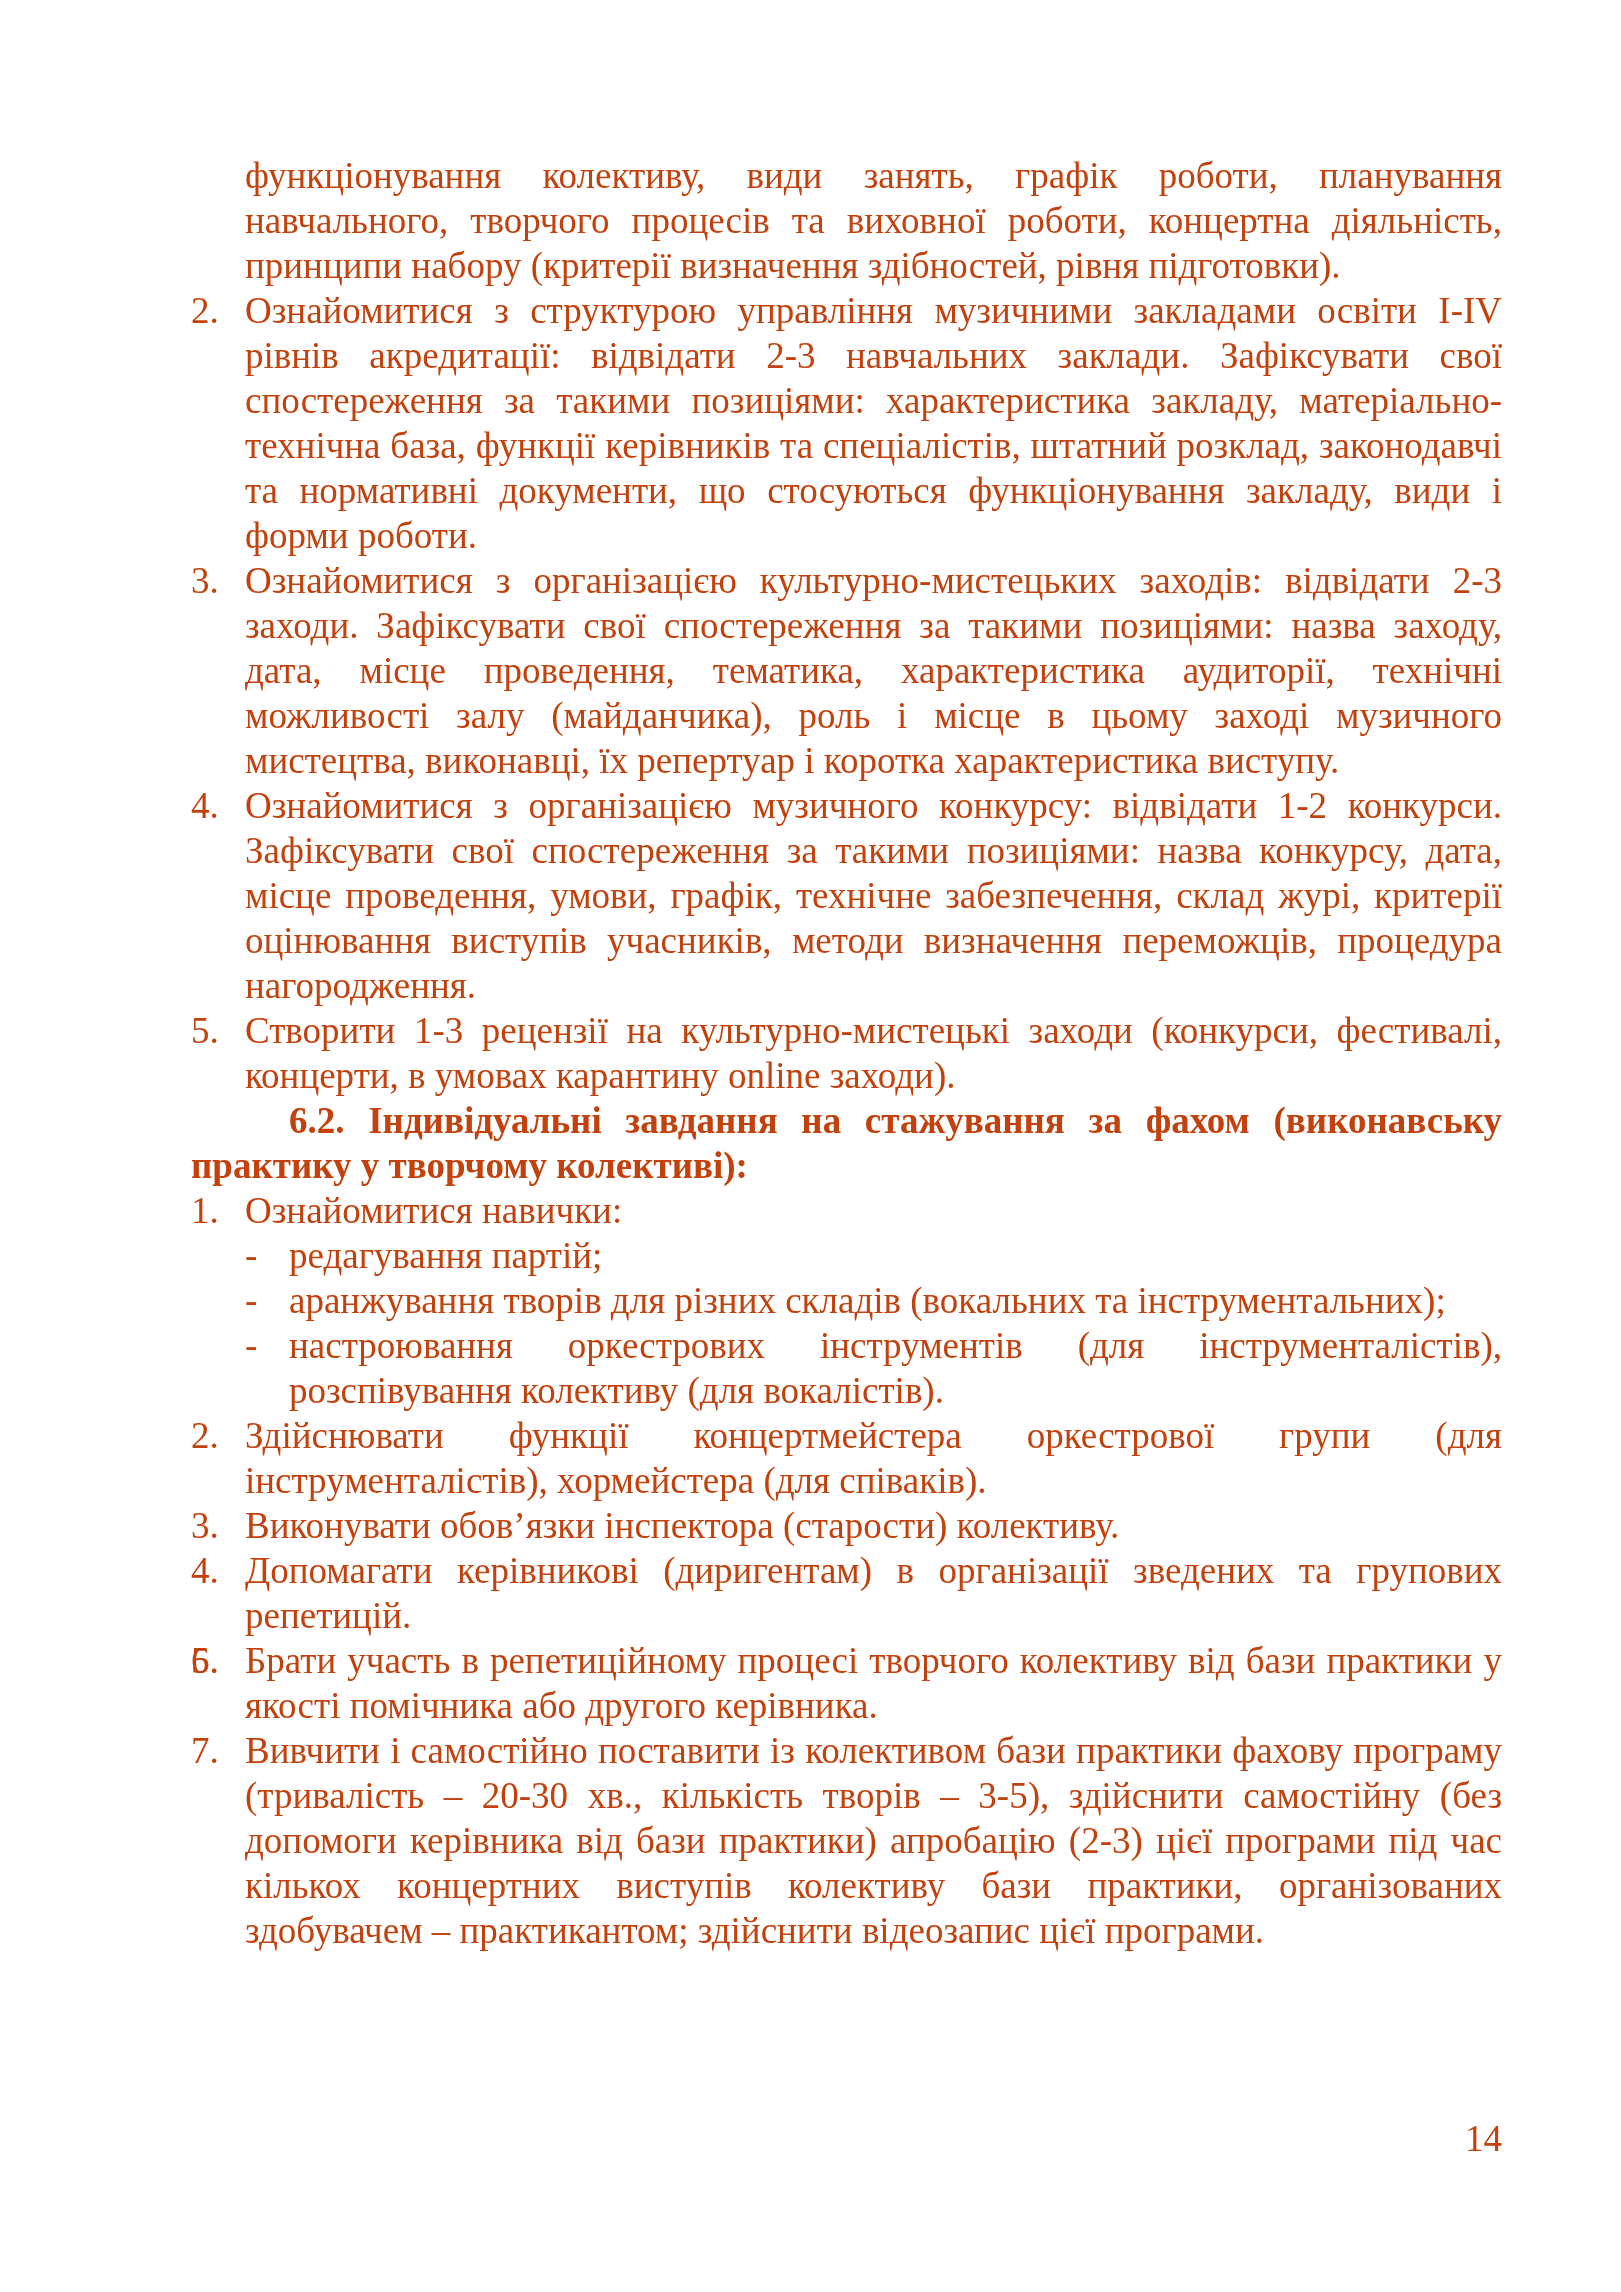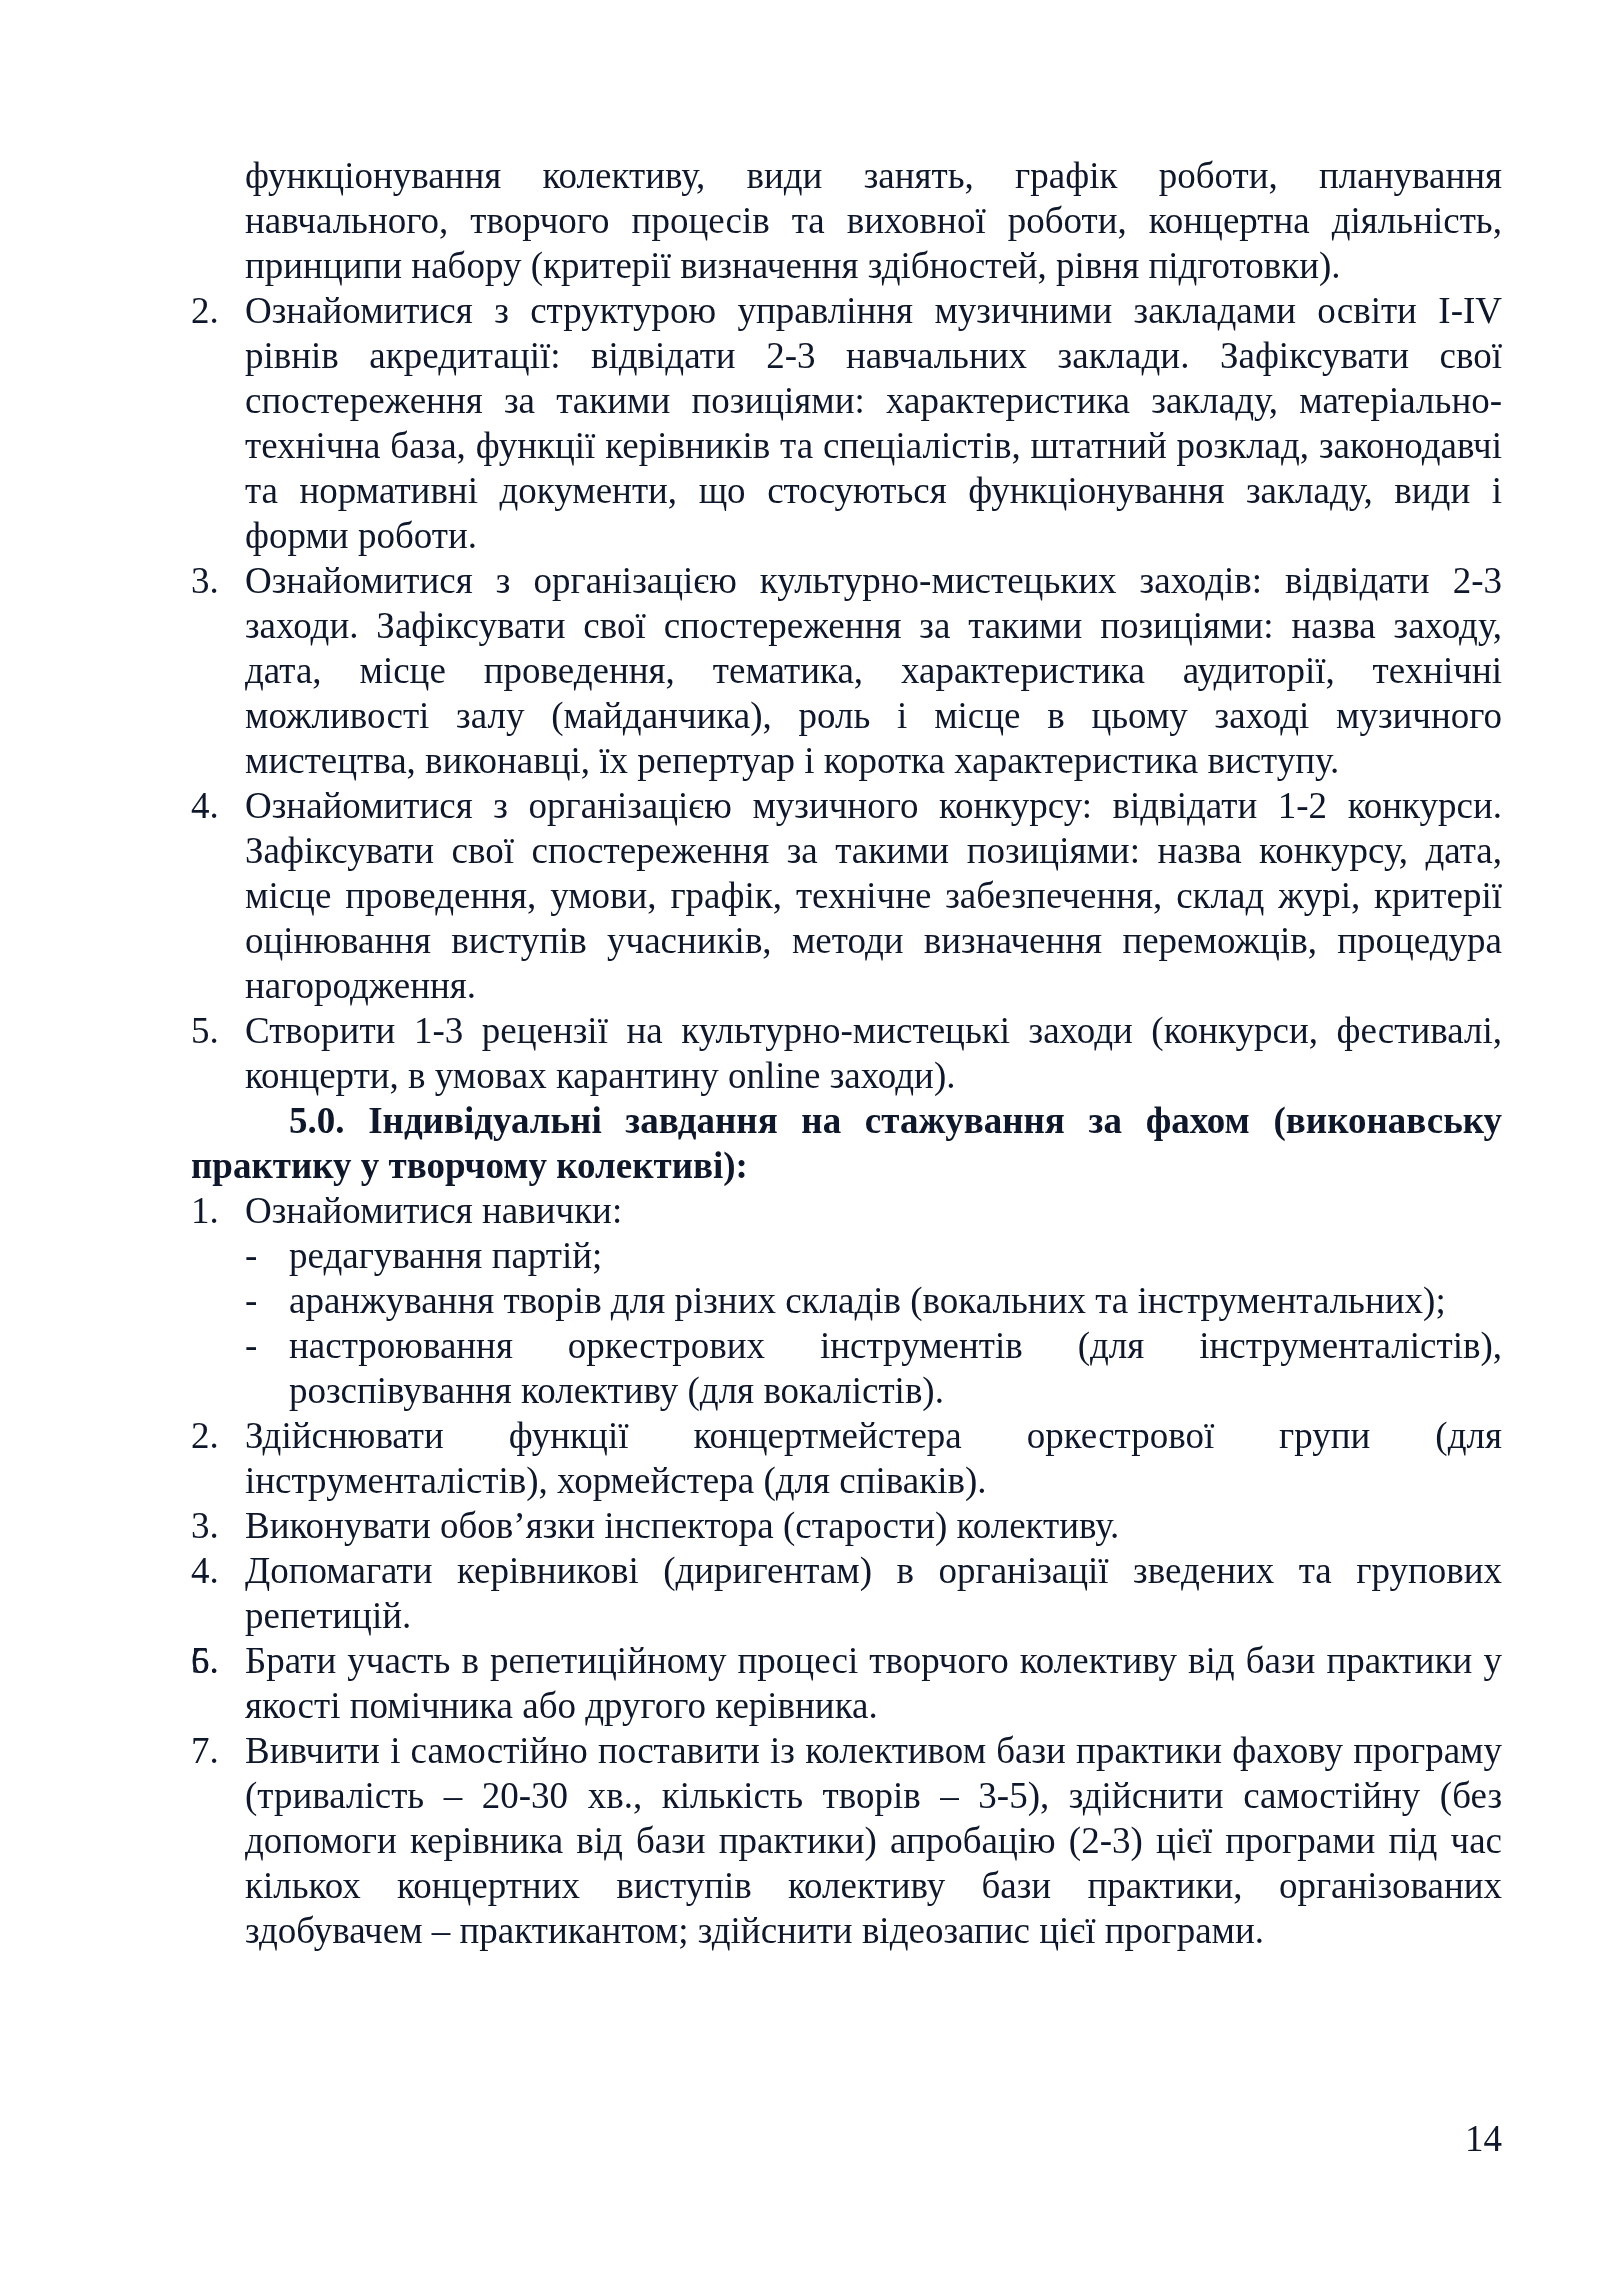--- a/index.html
+++ b/index.html
@@ -7,21 +7,21 @@
     padding: 0;
     background: #ffffff;
   }
   .sheet {
     position: relative;
     width: 1621px;
     height: 2293px;
     background: #ffffff;
     overflow: hidden;
     font-family: "Liberation Serif", "DejaVu Serif", serif;
-    color: #0f172a;
+    color: #c2410c;
   }
   .content {
     position: absolute;
     left: 191px;
     top: 153px;
     width: 1311px;
     font-size: 37px;
     line-height: 45px;
     text-align: justify;
   }
@@ -74,21 +74,21 @@
     </p>
 
     <p class="item">
       <span class="marker">4.</span><span class="t">Ознайомитися з організацією музичного конкурсу: відвідати 1-2 конкурси. Зафіксувати свої спостереження за такими позиціями: назва конкурсу, дата, місце проведення, умови, графік, технічне забезпечення, склад журі, критерії оцінювання виступів учасників, методи визначення переможців, процедура нагородження.</span>
     </p>
 
     <p class="item">
       <span class="marker">5.</span><span class="t">Створити 1-3 рецензії на культурно-мистецькі заходи (конкурси, фестивалі, концерти, в умовах карантину online заходи).</span>
     </p>
 
-    <p class="heading">5.0. Індивідуальні завдання на стажування за фахом (виконавську практику у творчому колективі):</p>
+    <p class="heading">6.2. Індивідуальні завдання на стажування за фахом (виконавську практику у творчому колективі):</p>
 
     <p class="item">
       <span class="marker">1.</span><span class="t">Ознайомитися навички:</span>
     </p>
 
     <p class="dash-item">
       <span class="marker">-</span><span class="t">редагування партій;</span>
     </p>
 
     <p class="dash-item">

